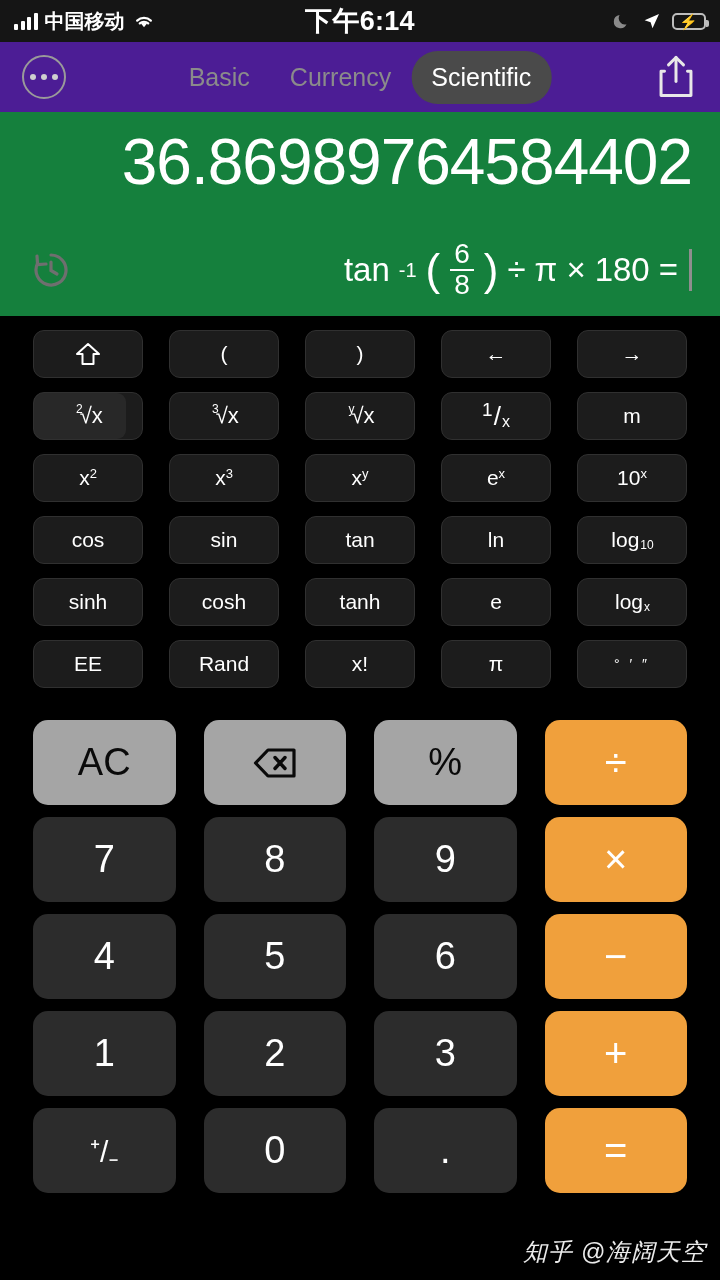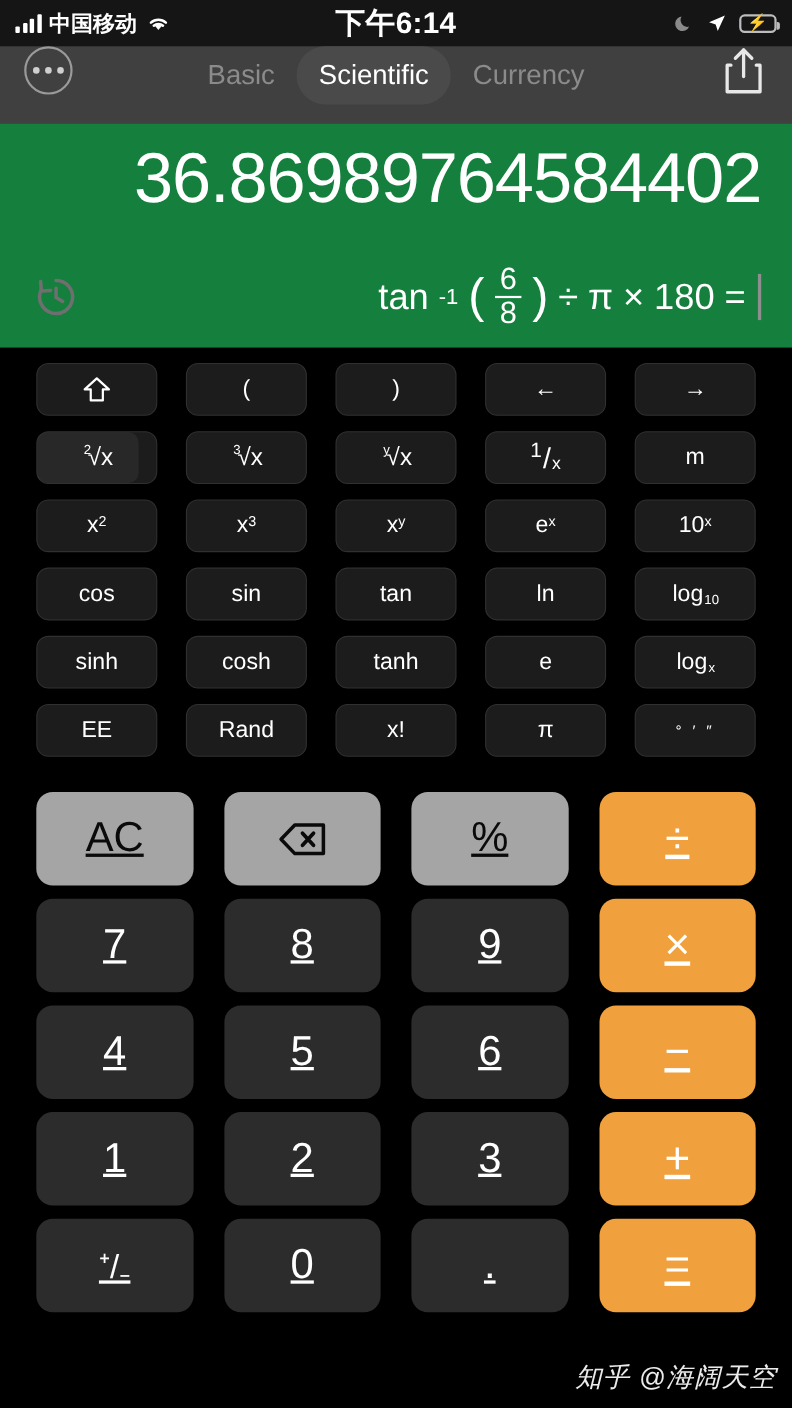--- a/index.html
+++ b/index.html
@@ -23,21 +23,21 @@
   .bars i:nth-child(3){height:13px}.bars i:nth-child(4){height:17px}
   .batt { width:34px; height:17px; border:2px solid #bdbdbd; border-radius:5px;
           position:relative; padding:1.5px; }
   .batt:after { content:""; position:absolute; right:-5px; top:5px; width:3px;
                 height:7px; background:#bdbdbd; border-radius:0 2px 2px 0; }
   .batt .fill { height:100%; width:100%; background:#34c759; border-radius:2px; }
   .bolt { position:absolute; left:50%; top:50%; transform:translate(-50%,-50%);
           font-size:15px; color:#fff; line-height:1; }
 
   
-  .header { height:70px; display:flex; align-items:flex-start; background:#404040;
+  .header { height:70px; display:flex; align-items:center; background:#4c1d95;
             padding:0 22px; position:relative; }
   .dots-btn { width:44px; height:44px; border:2.5px solid #9a9a9a; border-radius:50%;
               display:flex; align-items:center; justify-content:center; gap:5px; }
   .dots-btn span { width:6px; height:6px; border-radius:50%; background:#cfcfcf; display:block; }
   .tabs { position:absolute; left:50%; transform:translateX(-50%);
           display:flex; align-items:center; gap:0; }
   .tab { font-size:25px; color:#8b8b8b; padding:12px 20px; border-radius:26px;
          white-space:nowrap; }
   .tab.active { background:#4a4a4a; color:#fff; font-weight:500; }
   .share-btn { position:absolute; right:24px; width:40px; height:46px; }
@@ -77,21 +77,21 @@
   .slashfrac .a { position:relative; top:-6px; }
   .slashfrac .sl { font-size:26px; font-weight:300; margin:0 1px; }
   .slashfrac .b { position:relative; top:6px; font-size:16px; }
   .dms { font-size:14px; letter-spacing:3px; }
 
   
   .keypad { padding:18px 33px 12px 33px; }
   .krow { display:flex; gap:28px; margin-bottom:12px; }
   .key { flex:1; height:85px; border-radius:15px; display:flex; align-items:center;
          justify-content:center; font-size:38px; font-weight:400; background:#2c2c2c;
-         color:#fff;text-decoration:underline; }
+         color:#fff; }
   .key.gray { background:#a5a5a5; color:#0a0a0a; font-weight:500; }
   .key.op { background:#f0a03c; color:#fff; font-size:40px; }
   .key.op.eq { font-size:40px; }
   .pm { font-size:30px; display:inline-flex; align-items:center; }
 
   .watermark { position:absolute; right:14px; bottom:12px; font-size:24px;
                color:rgba(255,255,255,.92); letter-spacing:1px;
                text-shadow:0 1px 3px rgba(0,0,0,.6);font-style:italic; }
 </style>
 </head>
@@ -129,22 +129,22 @@
   </div>
 
   <div class="header">
     <div class="dots-btn">
       <span></span>
         <span></span>
         <span></span>
     </div>
     <div class="tabs">
       <div class="tab">Basic</div>
+      <div class="tab">Currency</div>
       <div class="tab active">Scientific</div>
-      <div class="tab">Currency</div>
     </div>
     <svg class="share-btn" viewBox="0 0 34 40">
       <path d="M17 3 L17 24" stroke="#e8e8e8" stroke-width="2.6" fill="none" stroke-linecap="round"></path>
       <path d="M10.5 9.5 L17 3 L23.5 9.5" stroke="#e8e8e8" stroke-width="2.6" fill="none" stroke-linecap="round" stroke-linejoin="round"></path>
       <path d="M7 15 L4 15 L4 36 L30 36 L30 15 L27 15" stroke="#e8e8e8" stroke-width="2.6" fill="none" stroke-linecap="round" stroke-linejoin="round"></path>
     </svg>
   </div>
 
   <div class="display">
     <div class="result">36.86989764584402</div>

